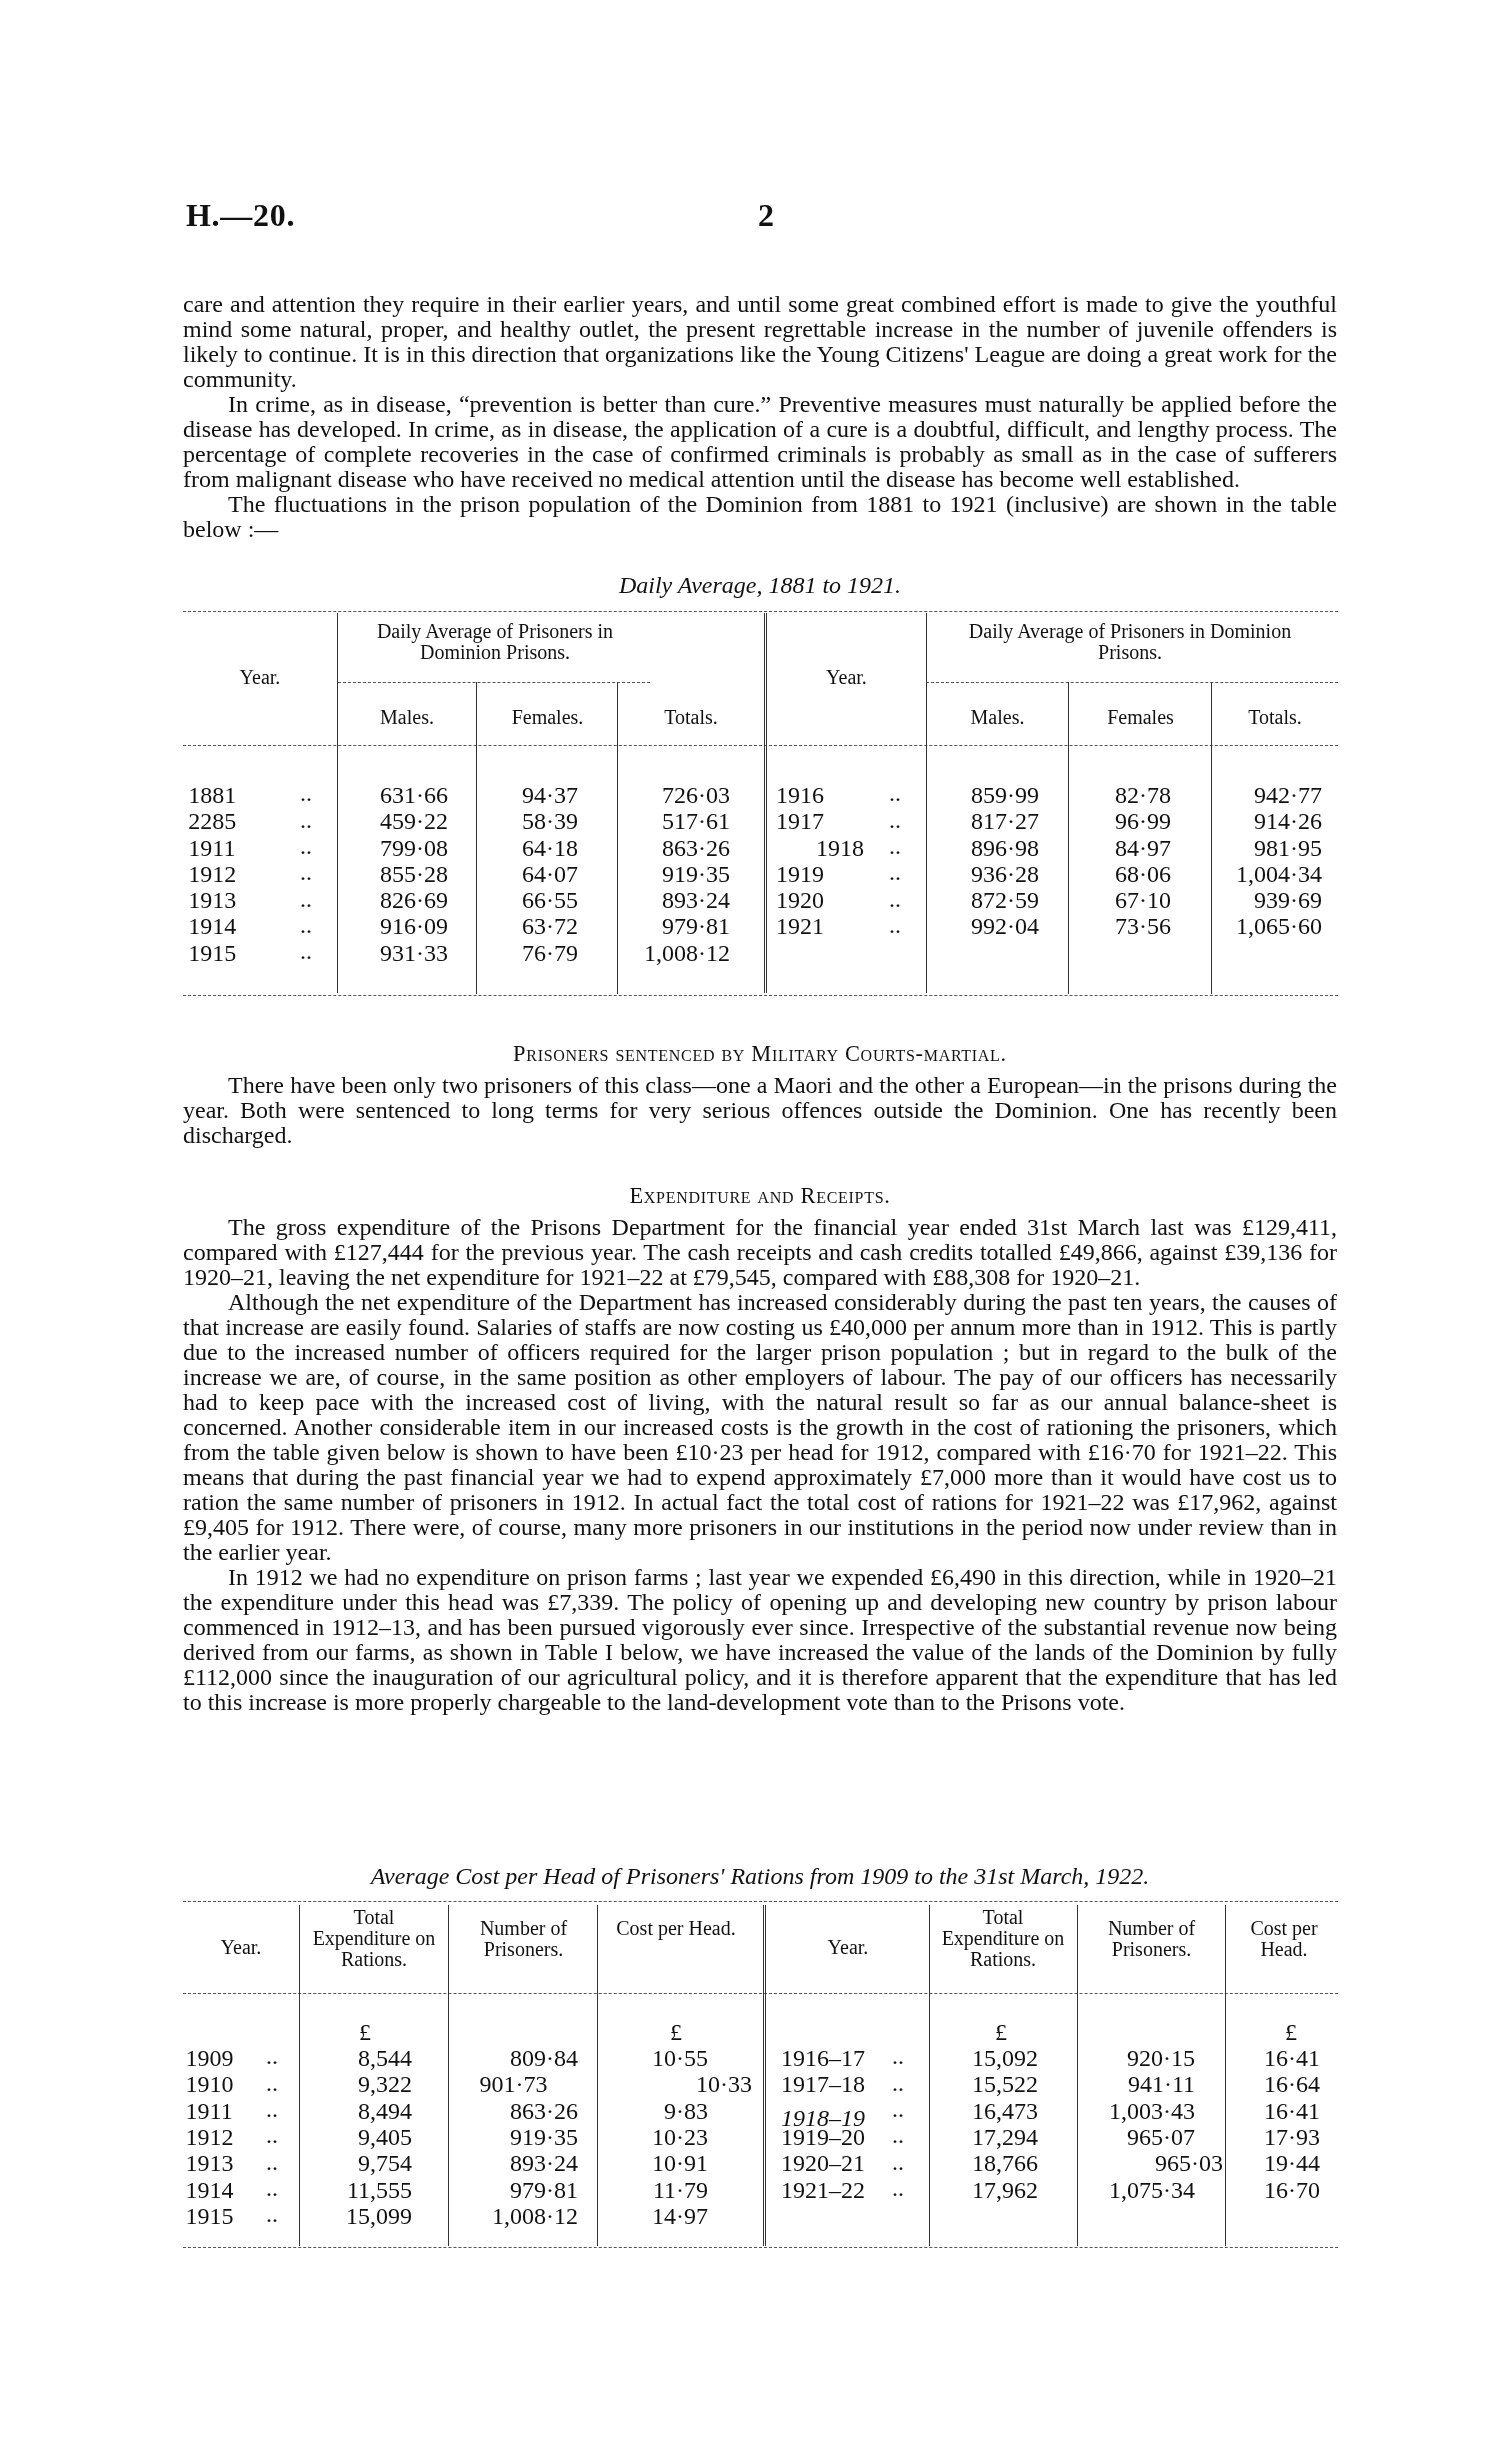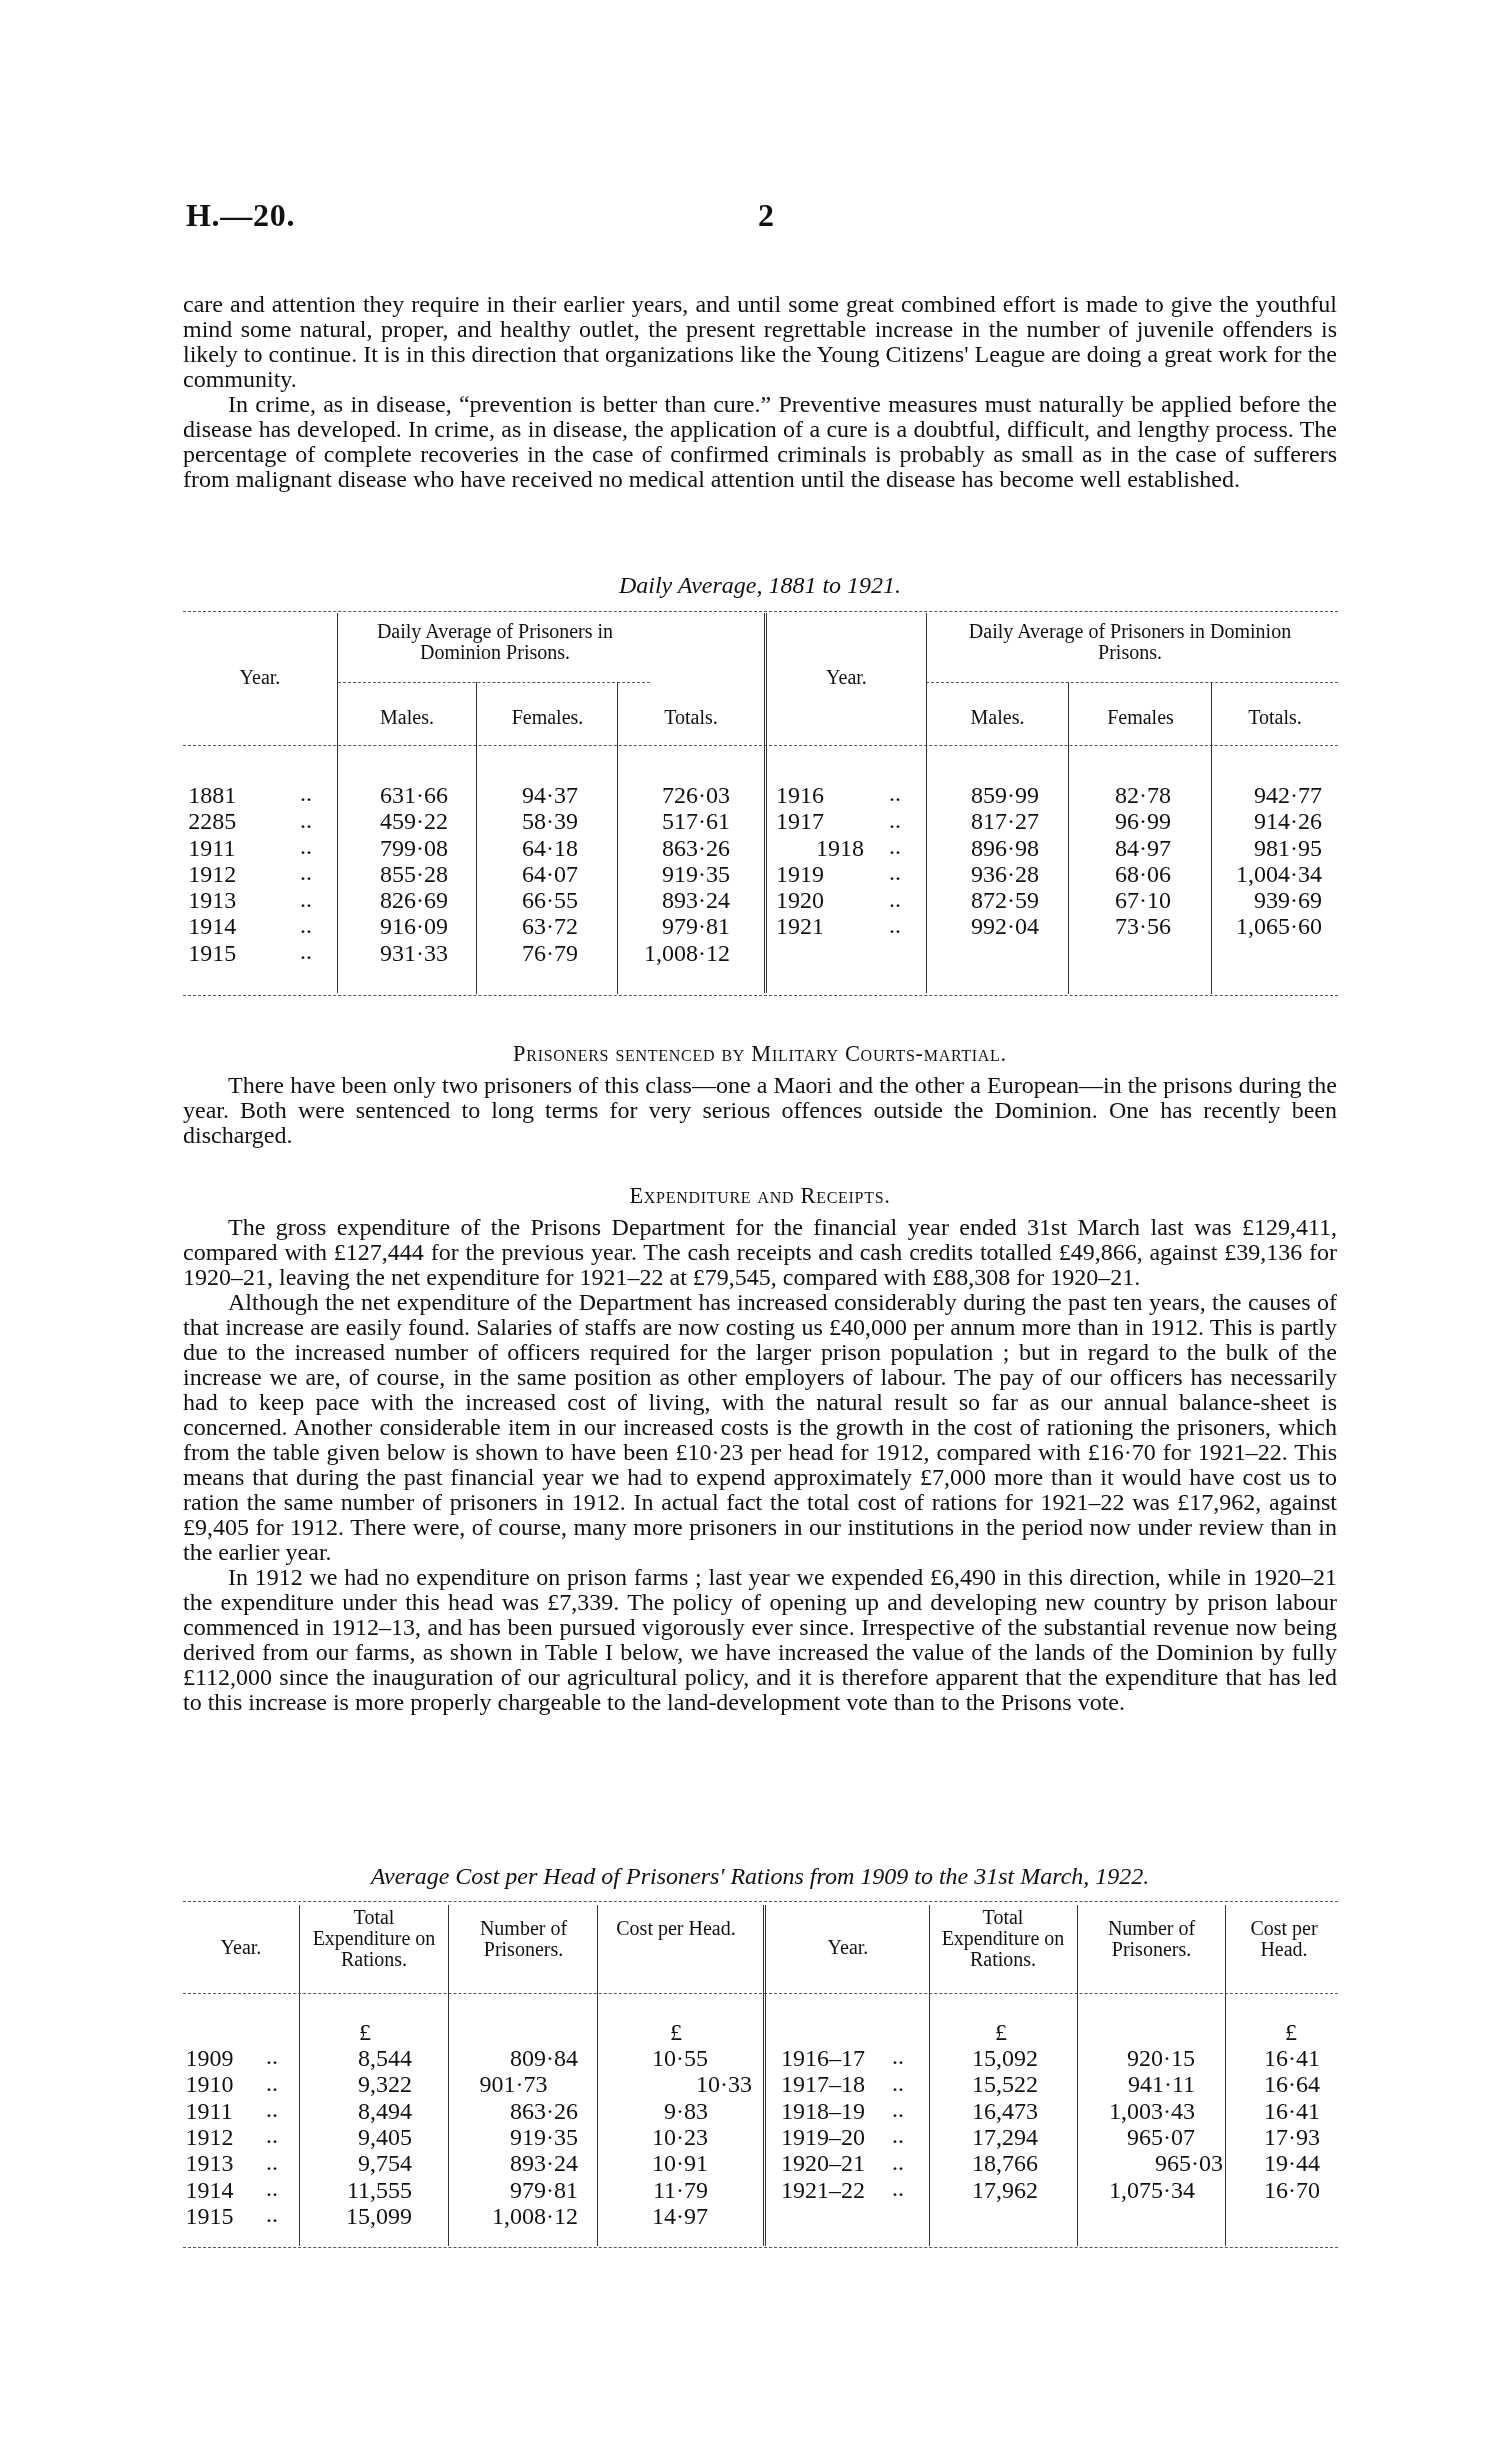--- a/index.html
+++ b/index.html
@@ -45,20 +45,21 @@
 <div class="page">
 
   <div class="running-head">
     <span class="doc-code">H.—20.</span>
     <span class="page-no">2</span>
   </div>
 
   <div class="body-text" style="top:292px;">
     <p class="last">care and attention they require in their earlier years, and until some great combined effort is made to give the youthful mind some natural, proper, and healthy outlet, the present regrettable increase in the number of juvenile offenders is likely to continue. It is in this direction that organizations like the Young Citizens' League are doing a great work for the community.</p>
     <p class="indent last">In crime, as in disease, “prevention is better than cure.” Preventive measures must naturally be applied before the disease has developed. In crime, as in disease, the application of a cure is a doubtful, difficult, and lengthy process. The percentage of complete recoveries in the case of confirmed criminals is probably as small as in the case of sufferers from malignant disease who have received no medical attention until the disease has become well established.</p>
+    <p class="indent last">The fluctuations in the prison population of the Dominion from 1881 to 1921 (inclusive) are shown in the table below :—</p>
   </div>
 
   <div class="caption" style="top:572px;">Daily Average, 1881 to 1921.</div>
 
   <div class="tbl" style="top:608px; height:395px;">
     <div class="rule" style="top:2.6px;"></div>
     <div class="rule" style="top:137px;"></div>
     <div class="rule" style="top:387px;"></div>
 
     <div class="rule" style="top:74px; left:155px; width:312px;"></div>
@@ -278,21 +279,21 @@
       <span class="cell num" style="left:1044px; width:93px; top:148px;">16·41</span>
     </div>
     <div>
       <span class="cell" style="left:598px; top:174px;">1917–18</span>
       <span class="dots" style="left:709px; top:172px;">..</span>
       <span class="cell num" style="left:747px; width:108px; top:174px;">15,522</span>
       <span class="cell num" style="left:896px; width:116px; top:174px;">941·11</span>
       <span class="cell num" style="left:1044px; width:93px; top:174px;">16·64</span>
     </div>
     <div>
-      <span class="cell" style="left:598px; top:201px;">1918–19</span>
+      <span class="cell" style="left:598px; top:208px;font-style:italic;">1918–19</span>
       <span class="dots" style="left:709px; top:198px;">..</span>
       <span class="cell num" style="left:747px; width:108px; top:201px;">16,473</span>
       <span class="cell num" style="left:896px; width:116px; top:201px;">1,003·43</span>
       <span class="cell num" style="left:1044px; width:93px; top:201px;">16·41</span>
     </div>
     <div>
       <span class="cell" style="left:598px; top:227px;">1919–20</span>
       <span class="dots" style="left:709px; top:224px;">..</span>
       <span class="cell num" style="left:747px; width:108px; top:227px;">17,294</span>
       <span class="cell num" style="left:896px; width:116px; top:227px;">965·07</span>

